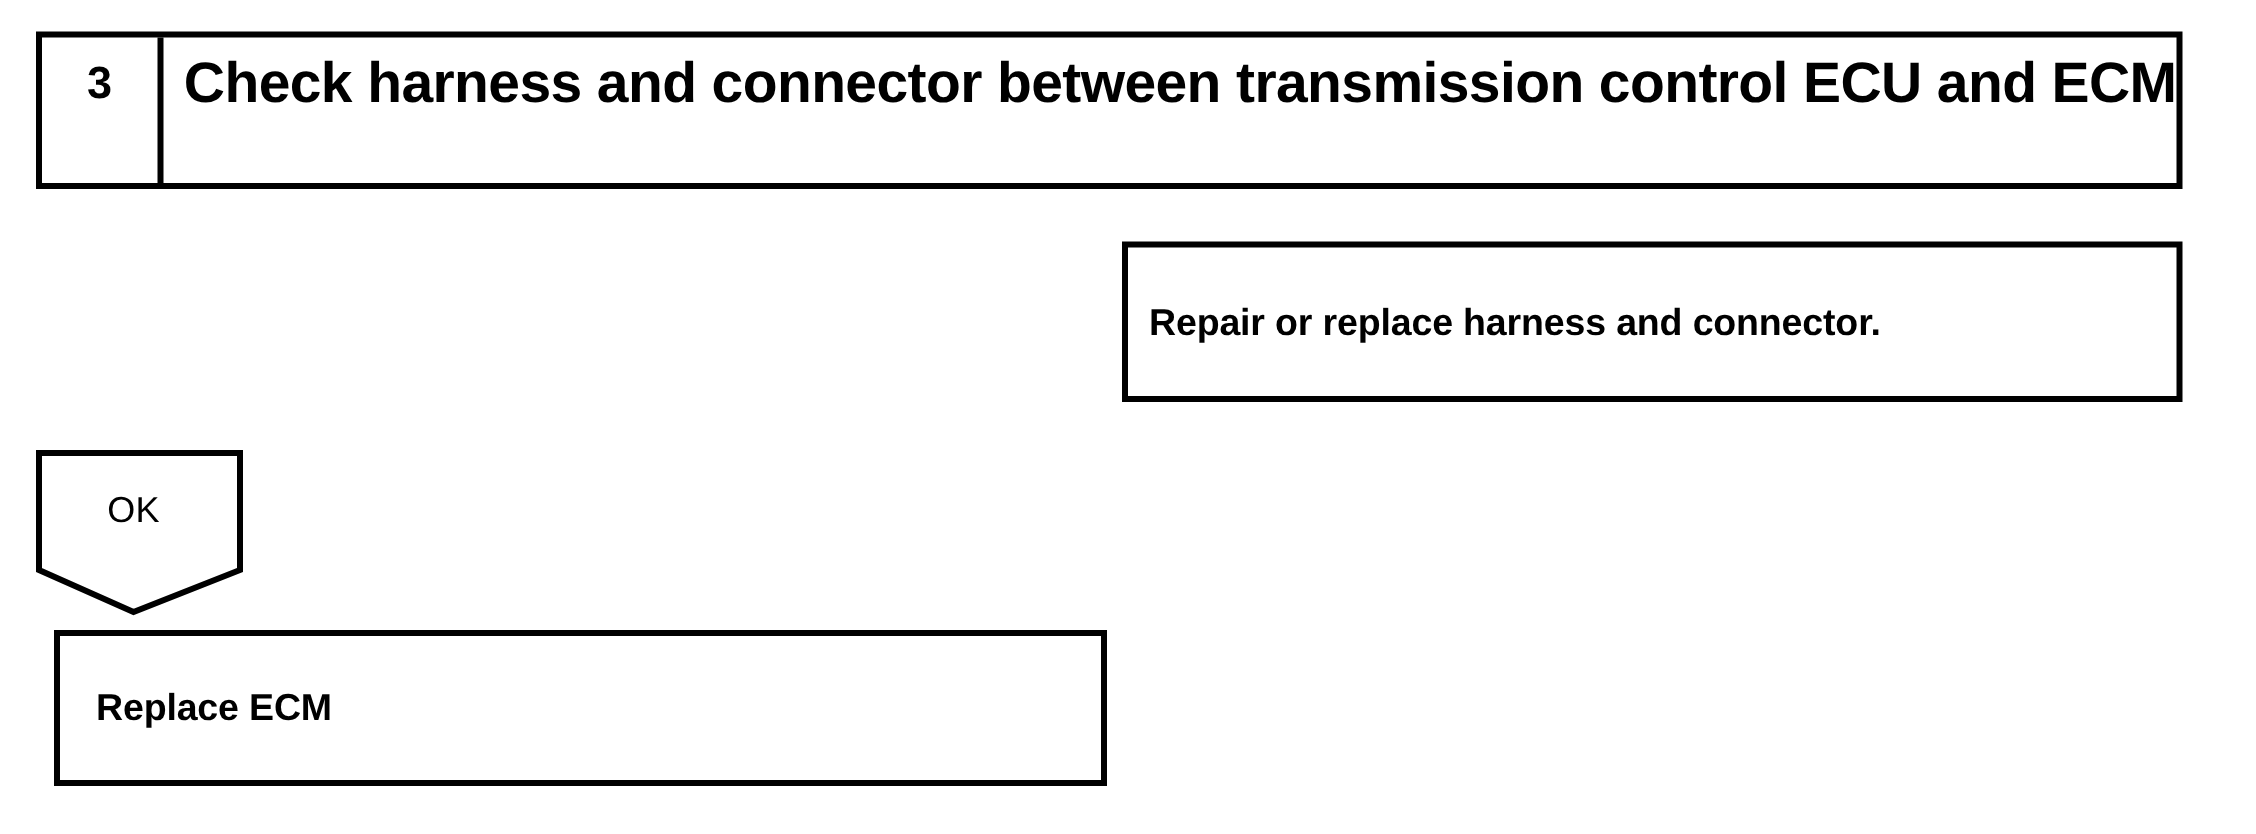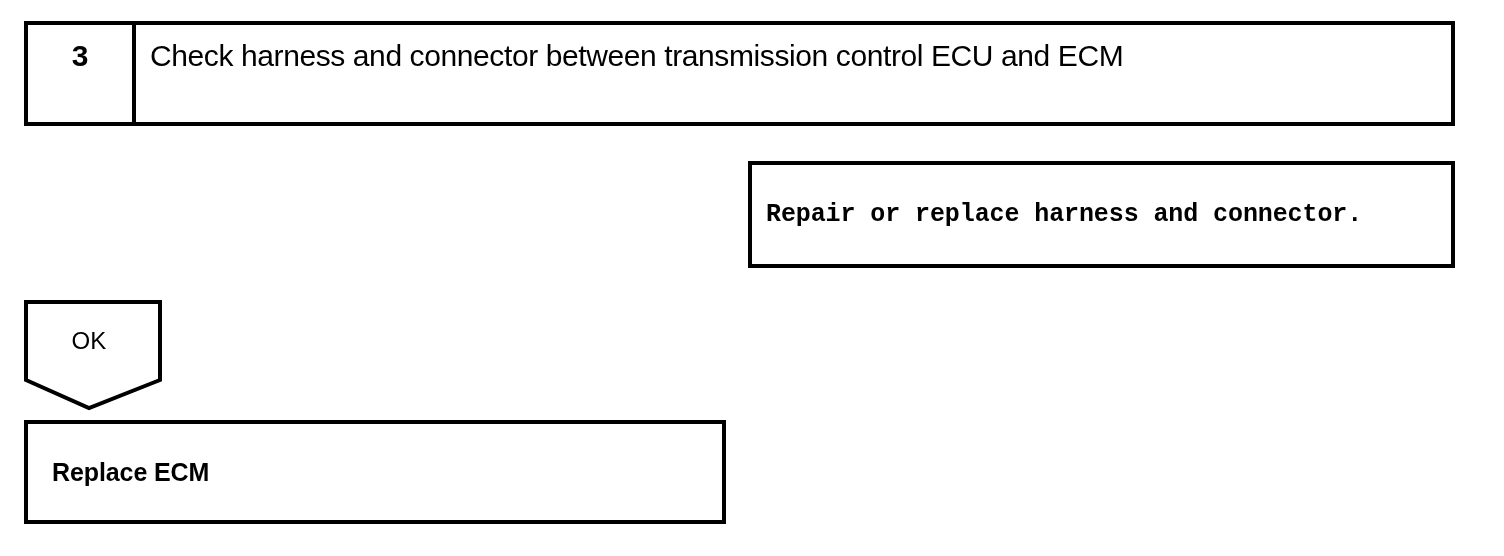--- a/index.html
+++ b/index.html
@@ -49,22 +49,22 @@
     letter-spacing: -0.3px;
   }
   .step-title-cell {
     flex: 1;
     display: flex;
     align-items: flex-start;
     justify-content: flex-start;
     padding: 10px 0 0 14px;
   }
   .step-title-cell span {
-    font-size: 30px;
-    font-weight: normal;
+    font-size: 38px;
+    font-weight: bold;
     line-height: 42px;
     letter-spacing: -0.4px;
     white-space: nowrap;
   }
 
   
   .ng-arrow {
     position: absolute;
     left: 621px;
     top: 159px;
@@ -94,21 +94,20 @@
     left: 748px;
     top: 161px;
     width: 707px;
     height: 107px;
     box-sizing: border-box;
     border: 4px solid #000000;
     background: #ffffff;
     display: flex;
     align-items: center;
     padding-left: 14px;
-    font-family: Liberation Mono, monospace;
   }
   .repair-box span {
     font-size: 25px;
     font-weight: bold;
     line-height: 32px;
     letter-spacing: -0.1px;
     white-space: nowrap;
   }
 
   
@@ -134,21 +133,21 @@
   }
   .ok-arrow .tag-label span {
     font-size: 24px;
     font-weight: normal;
     line-height: 28px;
     letter-spacing: 0.2px;
   }
 
   .result-box {
     position: absolute;
-    left: 24px;
+    left: 36px;
     top: 420px;
     width: 702px;
     height: 104px;
     box-sizing: border-box;
     border: 4px solid #000000;
     background: #ffffff;
     display: flex;
     align-items: center;
     padding-left: 24px;
   }

